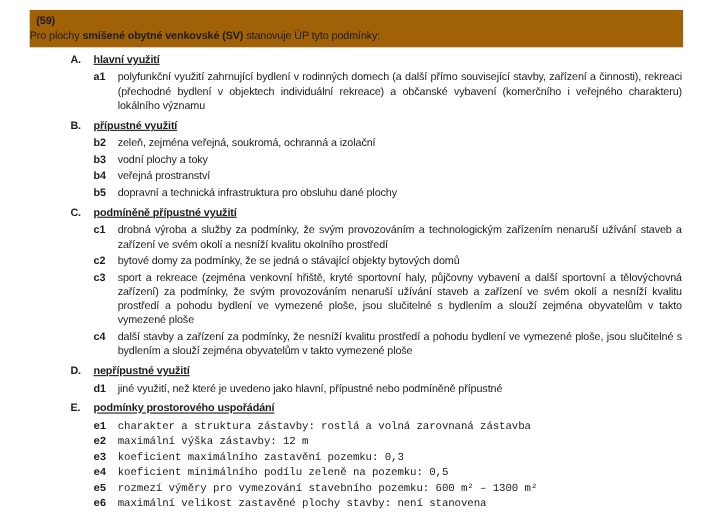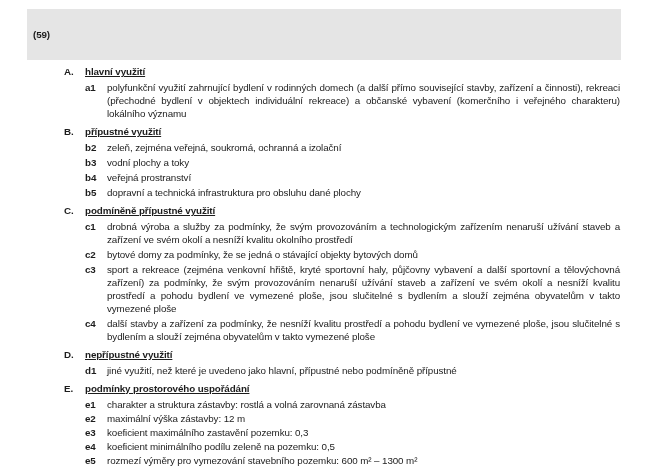--- a/index.html
+++ b/index.html
@@ -16,23 +16,23 @@
     letter-spacing: -0.1px;
     color: #1c1c1c;
     overflow: hidden;
   }
   .page {
     padding-top: 9px;
   }
   .header-bar {
     margin-left: 27px;
     margin-right: 31px;
-    background: #e5e5e5;
+    background: #a16207;
     display: flex;
-    padding: 19px 0;
+    padding: 4px 0;
     flex-direction: column;
   }
   .header-num {
     font-weight: 700;
     padding-left: 6px;
     width: 37px;
     flex-shrink: 0;
   }
   .header-text {
     flex: 1;
@@ -64,29 +64,31 @@
     font-weight: 700;
     width: 22px;
     flex-shrink: 0;
   }
   .item-text {
     flex: 1;
     text-align: justify;
   }
   .tight .item {
     margin-bottom: 1px;
+    font-family: Liberation Mono, monospace;
   }
 </style>
 </head>
 <body>
 
 <div class="page">
 
   <div class="header-bar">
     <span class="header-num">(59)</span>
+    <span class="header-text"><span>Pro plochy </span><span class="bold">smíšené obytné venkovské (SV)</span><span> stanovuje ÚP tyto podmínky:</span></span>
   </div>
 
   <div class="section">
     <div class="section-heading">
       <span class="section-letter">A.</span>
       <span class="section-title">hlavní využití</span>
     </div>
     <div class="item">
       <span class="item-num">a1</span>
       <span class="item-text">polyfunkční využití zahrnující bydlení v rodinných domech (a další přímo související stavby, zařízení a činnosti), rekreaci (přechodné bydlení v objektech individuální rekreace) a občanské vybavení (komerčního i veřejného charakteru) lokálního významu</span>

